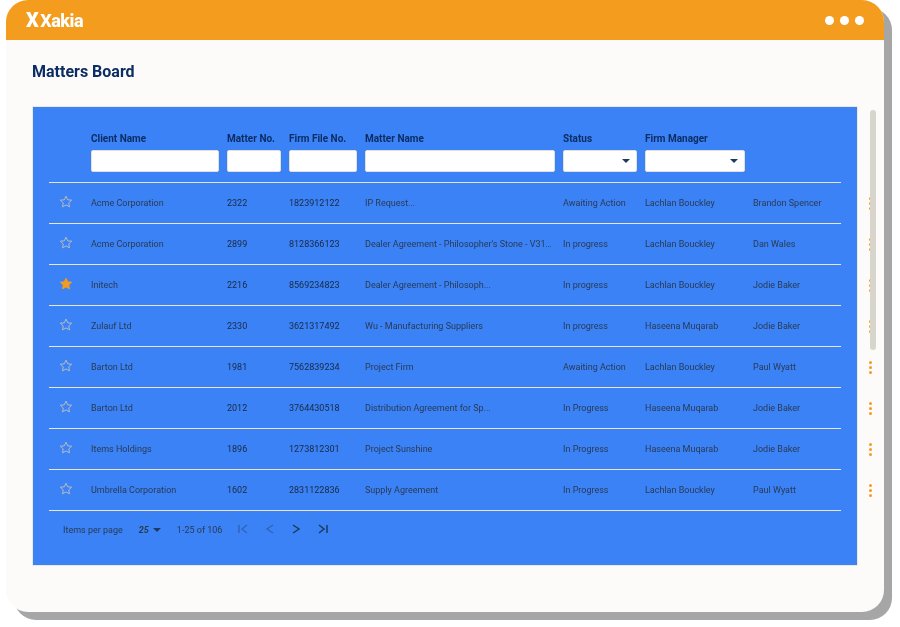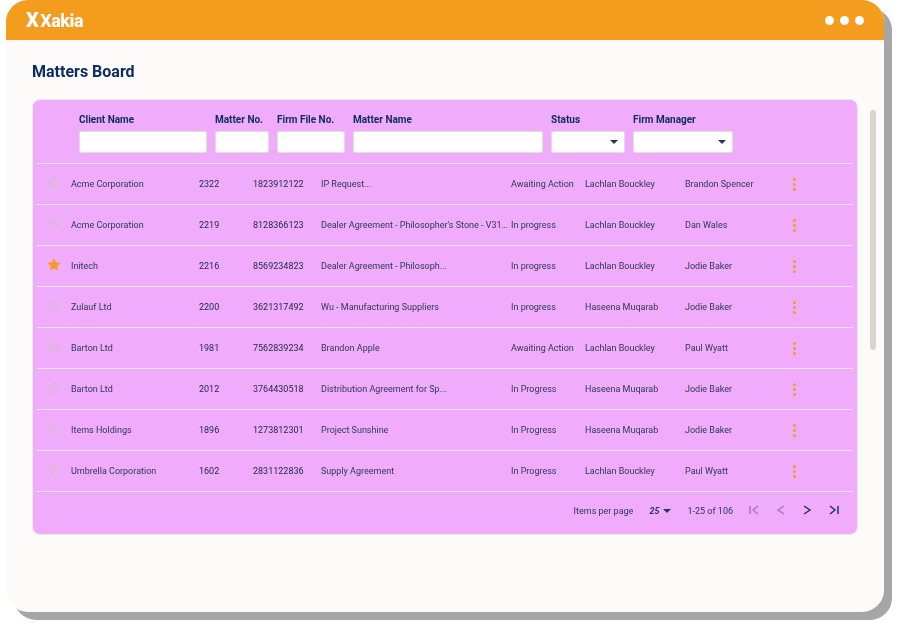--- a/index.html
+++ b/index.html
@@ -56,27 +56,27 @@
     .content {
       padding: 22px 26px 14px 26px;
       height: calc(100% - 40px);
       overflow: auto;
       position: relative;
     }
     .page-title {
       color: #0c2d64;
       font-size: 16px;
       font-weight: 700;
-      margin-bottom: 18px;
+      margin-bottom: 25px;
     }
     .table-card {
-      background: #f0abfc;
+      background: #3b82f6;
       border: 1px solid #eceae4;
-      border-radius: 8px;
-      padding: 4px;
+      border-radius: 0;
+      padding: 16px;
     }
     .filter-row {
       display: grid;
       grid-template-columns: 24px 128px 54px 68px 190px 74px 100px 100px 18px;
       gap: 8px;
       align-items: end;
       padding: 10px 10px 10px 10px;
       border-bottom: 1px solid #e5e2da;
     }
     .filter-col {
@@ -110,20 +110,21 @@
       display: inline-block;
       width: 0;
       height: 0;
       border-left: 4px solid transparent;
       border-right: 4px solid transparent;
       border-top: 4px solid #1e3a5f;
     }
     .data-row {
       display: grid;
       grid-template-columns: 24px 128px 54px 68px 190px 74px 100px 100px 18px;
+      gap: 8px;
       align-items: center;
       padding: 12px 10px;
       border-bottom: 1px solid #e9e6de;
       font-size: 9px;
       color: #2a3a52;
     }
     .star {
       width: 14px;
       height: 14px;
       cursor: pointer;
@@ -136,21 +137,21 @@
       flex-direction: column;
       gap: 2px;
       align-items: center;
     }
     .row-menu span {
       width: 3px; height: 3px; border-radius: 50%; background: #f39c1e;
     }
     .pagination {
       display: flex;
       align-items: center;
-      justify-content: flex-end;
+      justify-content: flex-start;
       gap: 16px;
       padding: 12px 14px;
       font-size: 9px;
       color: #2a3a52;
     }
     .page-select {
       display: flex;
       align-items: center;
       gap: 4px;
       font-weight: 700;
@@ -249,21 +250,21 @@
               <span></span>
               <span></span>
               <span></span>
             </div>
   </div>
           <div class="data-row">
     <div><svg class="star" viewBox="0 0 24 24">
                 <path d="M12 2l2.9 6.2 6.8.7-5 4.7 1.3 6.7L12 17l-6 3.3 1.3-6.7-5-4.7 6.8-.7L12 2z" fill="none" stroke="#c7c3b7" stroke-width="1.5"></path>
               </svg></div>
     <div class="cell">Acme Corporation</div>
-    <div class="cell cell-bold">2219</div>
+    <div class="cell cell-bold">2899</div>
     <div class="cell cell-bold">8128366123</div>
     <div class="cell">Dealer Agreement - Philosopher's Stone - V31282</div>
     <div class="cell">In progress</div>
     <div class="cell">Lachlan Bouckley</div>
     <div class="cell">Dan Wales</div>
     <div class="row-menu">
               <span></span>
               <span></span>
               <span></span>
             </div>
@@ -283,40 +284,40 @@
               <span></span>
               <span></span>
               <span></span>
             </div>
   </div>
           <div class="data-row">
     <div><svg class="star" viewBox="0 0 24 24">
                 <path d="M12 2l2.9 6.2 6.8.7-5 4.7 1.3 6.7L12 17l-6 3.3 1.3-6.7-5-4.7 6.8-.7L12 2z" fill="none" stroke="#c7c3b7" stroke-width="1.5"></path>
               </svg></div>
     <div class="cell">Zulauf Ltd</div>
-    <div class="cell cell-bold">2200</div>
+    <div class="cell cell-bold">2330</div>
     <div class="cell cell-bold">3621317492</div>
     <div class="cell">Wu - Manufacturing Suppliers</div>
     <div class="cell">In progress</div>
     <div class="cell">Haseena Muqarab</div>
     <div class="cell">Jodie Baker</div>
     <div class="row-menu">
               <span></span>
               <span></span>
               <span></span>
             </div>
   </div>
           <div class="data-row">
     <div><svg class="star" viewBox="0 0 24 24">
                 <path d="M12 2l2.9 6.2 6.8.7-5 4.7 1.3 6.7L12 17l-6 3.3 1.3-6.7-5-4.7 6.8-.7L12 2z" fill="none" stroke="#c7c3b7" stroke-width="1.5"></path>
               </svg></div>
     <div class="cell">Barton Ltd</div>
     <div class="cell cell-bold">1981</div>
     <div class="cell cell-bold">7562839234</div>
-    <div class="cell">Brandon Apple</div>
+    <div class="cell">Project Firm</div>
     <div class="cell">Awaiting Action</div>
     <div class="cell">Lachlan Bouckley</div>
     <div class="cell">Paul Wyatt</div>
     <div class="row-menu">
               <span></span>
               <span></span>
               <span></span>
             </div>
   </div>
           <div class="data-row">

